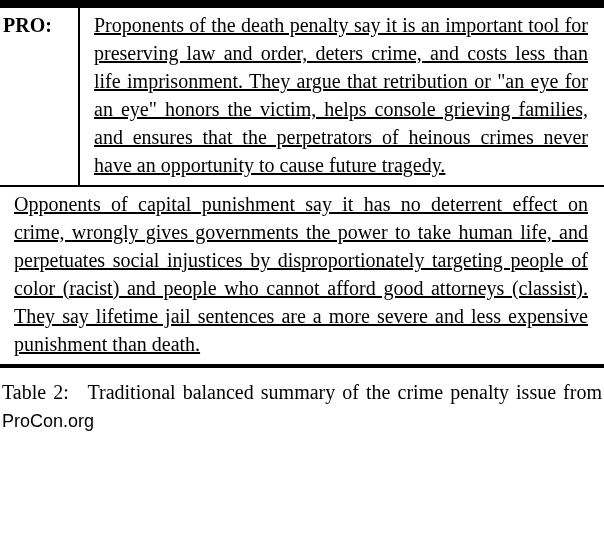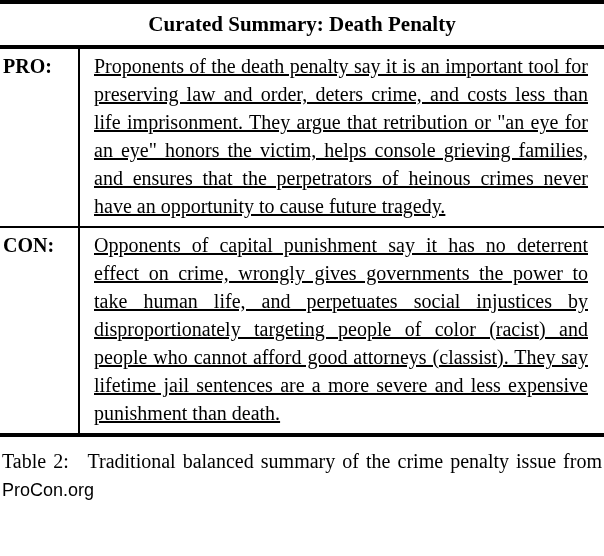--- a/index.html
+++ b/index.html
@@ -59,33 +59,31 @@
     font-size: 18px;
   }
 </style>
 </head>
 <body>
 
 <div class="page">
 
   <div class="rule-thick"></div>
 
-  <div class="title">Curated Summary: Death Penalty</div>
 
   <div class="rule-double"></div>
 
   <div class="row">
     <div class="row-label">PRO:</div>
     <div class="row-text">Proponents of the death penalty say it is an important tool for preserving law and order, deters crime, and costs less than life imprisonment. They argue that retribution or "an eye for an eye" honors the victim, helps console grieving families, and ensures that the perpetrators of heinous crimes never have an opportunity to cause future tragedy.</div>
   </div>
 
   <div class="rule-mid"></div>
 
   <div class="row">
-    <div class="row-label">CON:</div>
     <div class="row-text">Opponents of capital punishment say it has no deterrent effect on crime, wrongly gives governments the power to take human life, and perpetuates social injustices by disproportionately targeting people of color (racist) and people who cannot afford good attorneys (classist). They say lifetime jail sentences are a more severe and less expensive punishment than death.</div>
   </div>
 
   <div class="rule-thick"></div>
 
   <div class="caption">
     <span class="cap-label">Table 2:</span>
     <span>Traditional balanced summary of the crime penalty issue from</span>
     <span class="mono">ProCon.org</span>
   </div>

